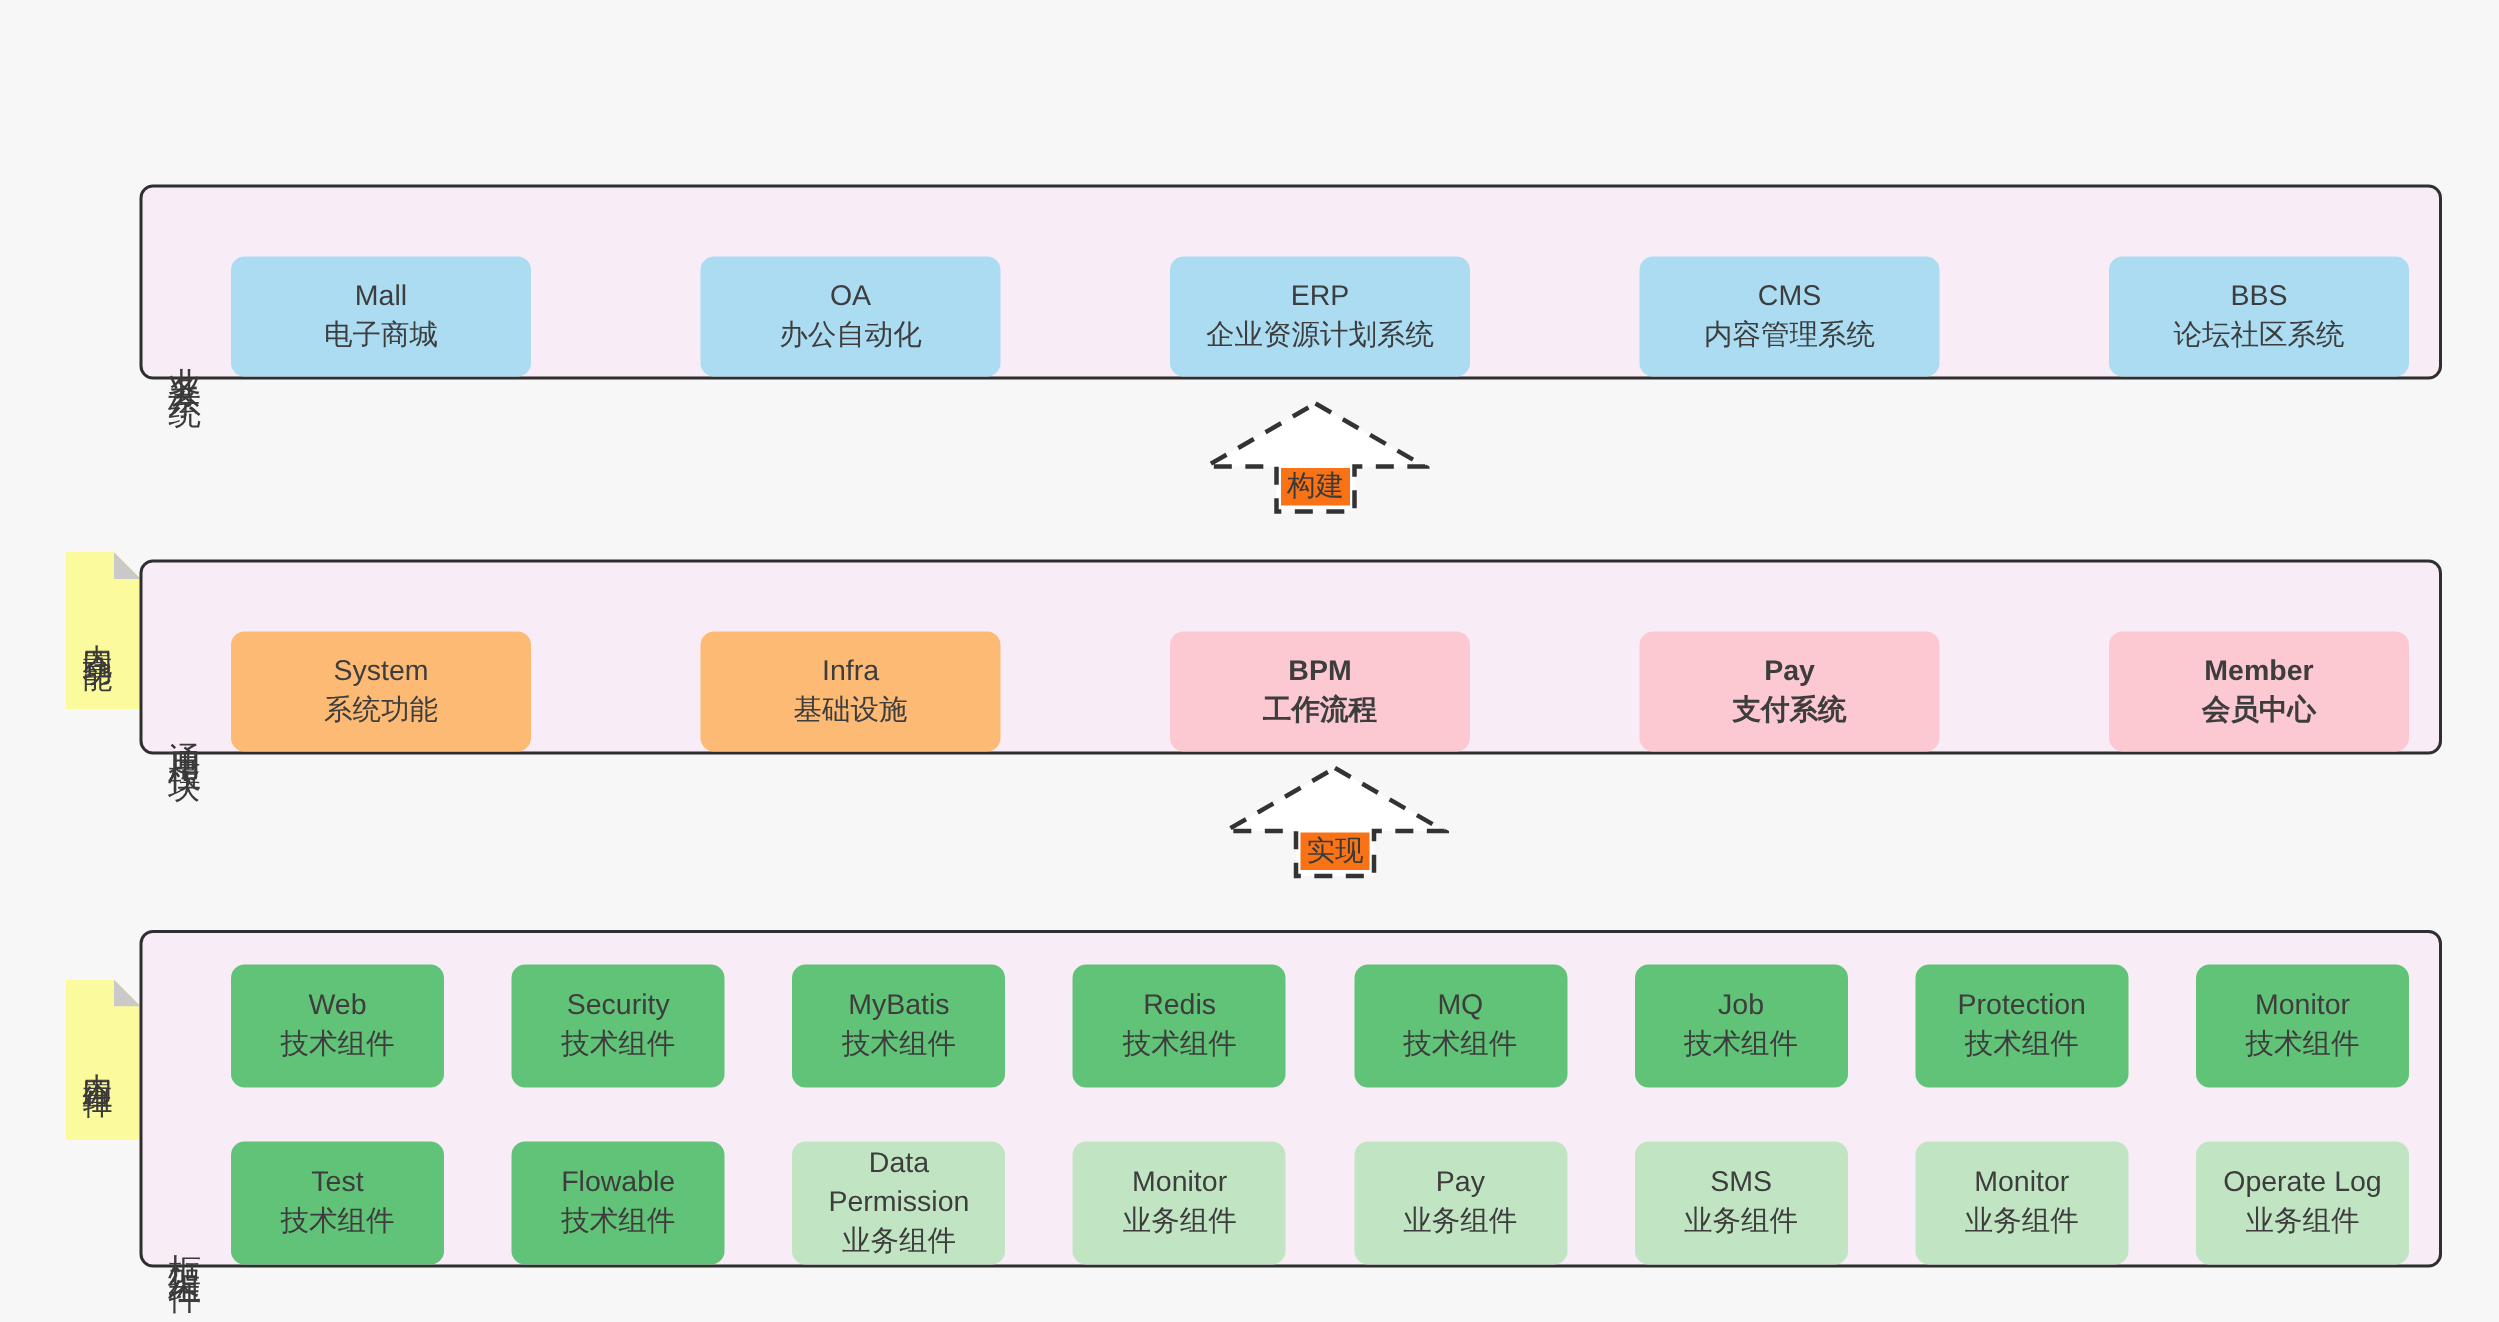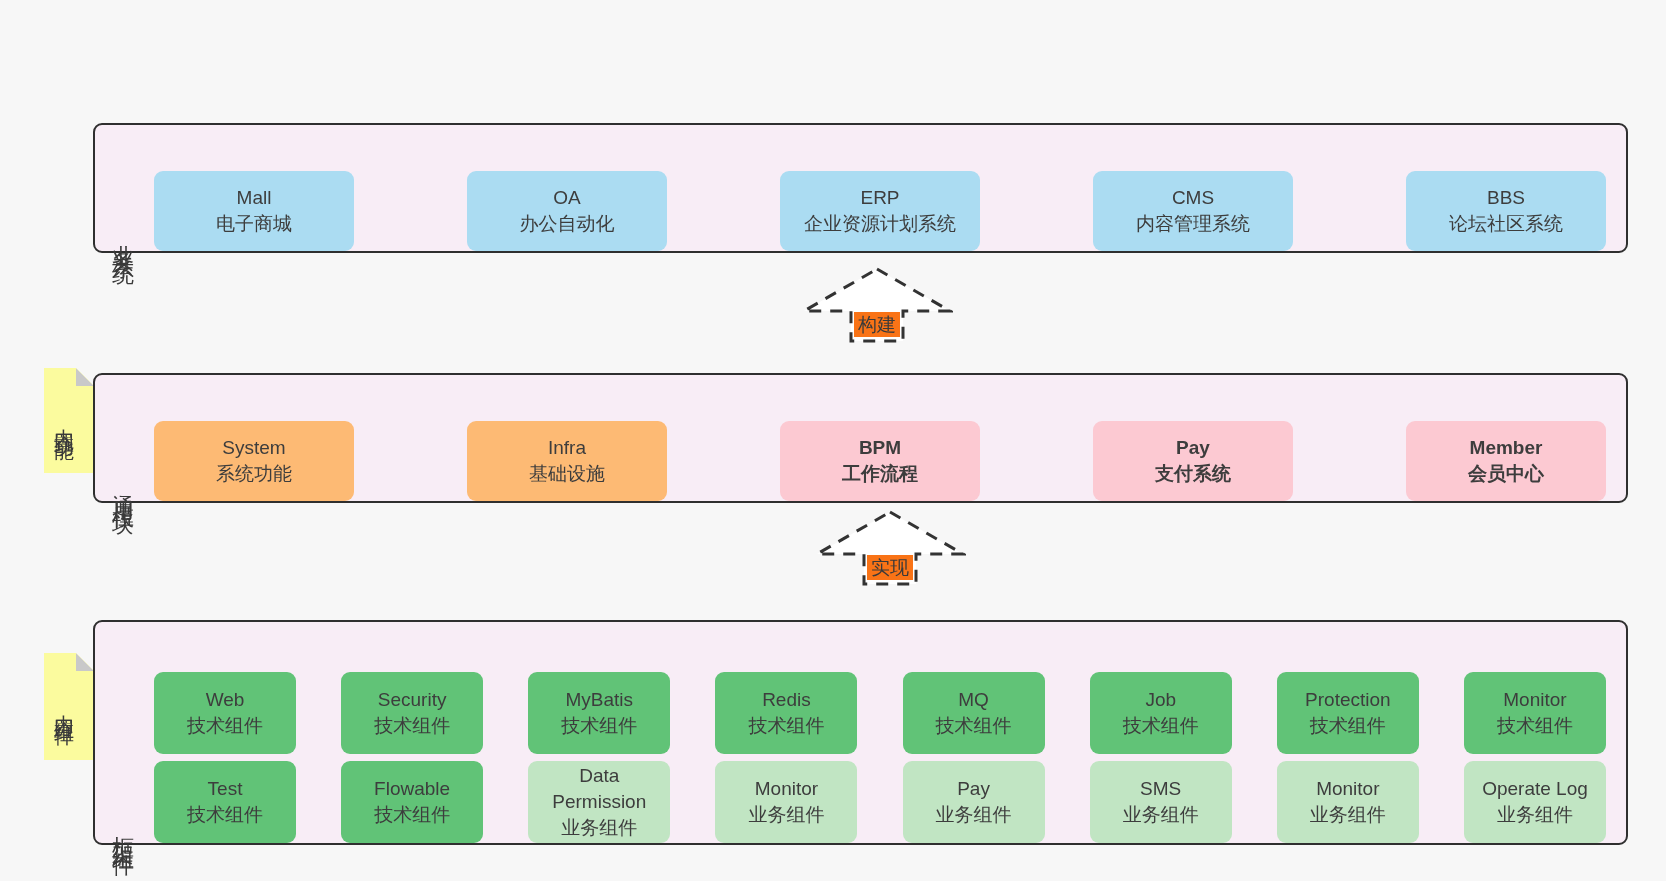--- a/index.html
+++ b/index.html
@@ -22,21 +22,21 @@
     flex:0 0 auto;margin-left:13px;width:34px;
     writing-mode:vertical-lr;text-orientation:upright;
     font-size:22px;letter-spacing:6px;color:#3a3a3a;
     display:block;text-align:center;
   }
   .row{
     flex:1;display:flex;justify-content:space-between;align-items:center;
     padding:0 20px 0 12px;
   }
   .rows{
-    flex:1;display:flex;flex-direction:column;gap:7px;
+    flex:1;display:flex;flex-direction:column;gap:36px;
     padding:0 20px 0 12px;
   }
   .rows .row{flex:none;padding:0;}
 
   .box{
     border-radius:9px;
     display:flex;flex-direction:column;justify-content:center;align-items:center;
     text-align:center;font-size:19px;line-height:26px;color:#3d3d3d;
   }
   .w6 .box{width:200px;height:80px;}

